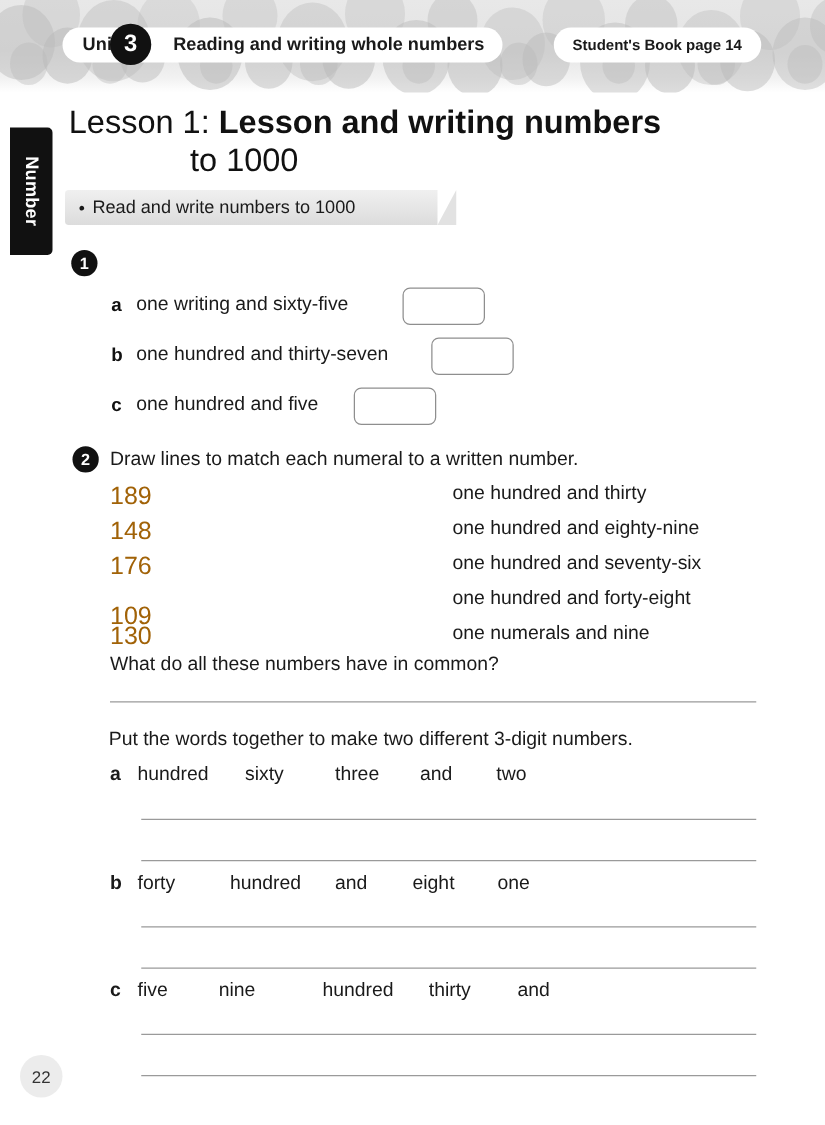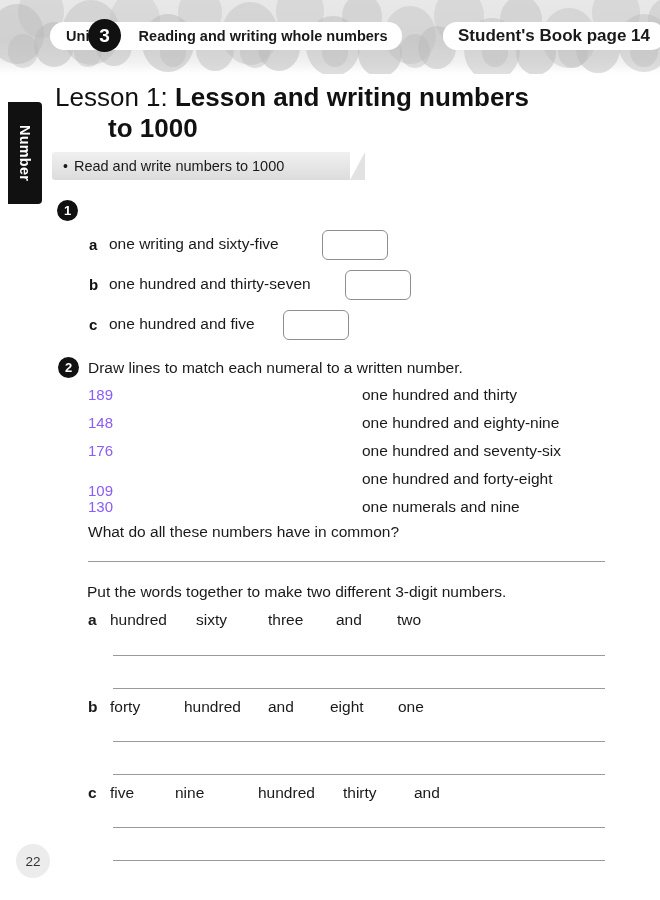--- a/index.html
+++ b/index.html
@@ -66,21 +66,21 @@
     z-index: 5;
   }
   #unit-title {
     font-size: 14.5px; font-weight: bold;
     margin-left: 44px;
   }
   #sb-pill {
     left: 443px; top: 22px;
     padding: 0 15px;
   }
-  #sb-pill-label { font-size: 17px; font-weight: bold; }
+  #sb-pill-label { font-size: 12px; font-weight: bold; }
 
   
   #side-tab {
     position: absolute;
     left: 8px; top: 102px;
     width: 34px; height: 102px;
     background: #111111;
     border-radius: 0 4px 4px 0;
     z-index: 6;
   }
@@ -103,22 +103,22 @@
     left: 55px; top: 82px;
     width: 560px;
     font-size: 26px;
     line-height: 31px;
     color: #111;
   }
   #lesson-prefix { font-weight: normal; }
   #lesson-name { font-weight: bold; }
   #lesson-line2 {
     display: block;
-    margin-left: 53px;
-    font-weight: bold;
+    margin-left: 97px;
+    font-weight: normal;
   }
 
   
   #objective {
     position: absolute;
     left: 52px; top: 152px;
     height: 28px;
     width: 298px;
     background: linear-gradient(180deg, #f0f0f0 0%, #e6e6e6 50%, #dcdcdc 100%);
     border-radius: 3px 0 0 3px;
@@ -198,22 +198,22 @@
     height: 30px;
     border: 1.2px solid #8e8e8e;
     border-radius: 6px;
     background: #ffffff;
   }
 
   
   .match-num {
     position: absolute;
     left: 88px;
-    font-size: 15px;
-    color: #8b5cf6;
+    font-size: 20px;
+    color: #a16207;
     text-align: right;
   }
   .match-word {
     position: absolute;
     left: 362px;
     font-size: 15.5px;
     color: #1a1a1a;
     white-space: nowrap;
   }
 

